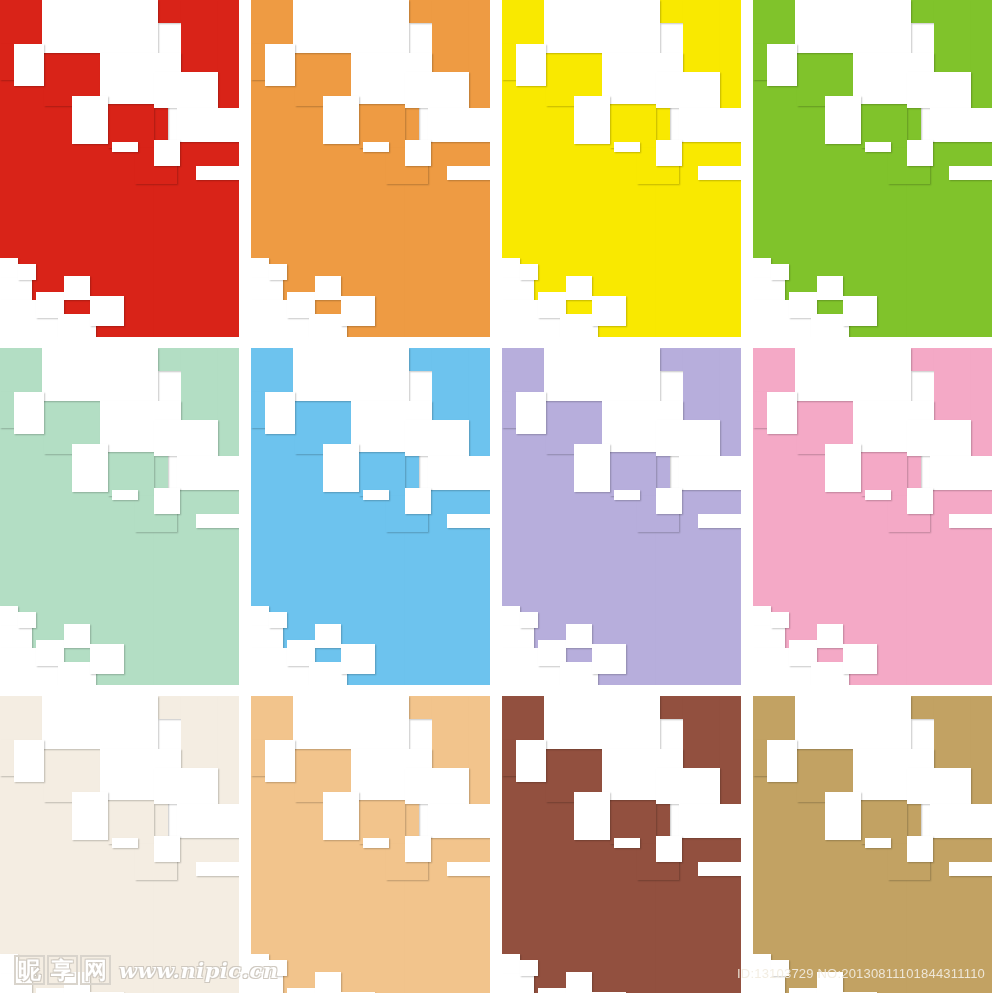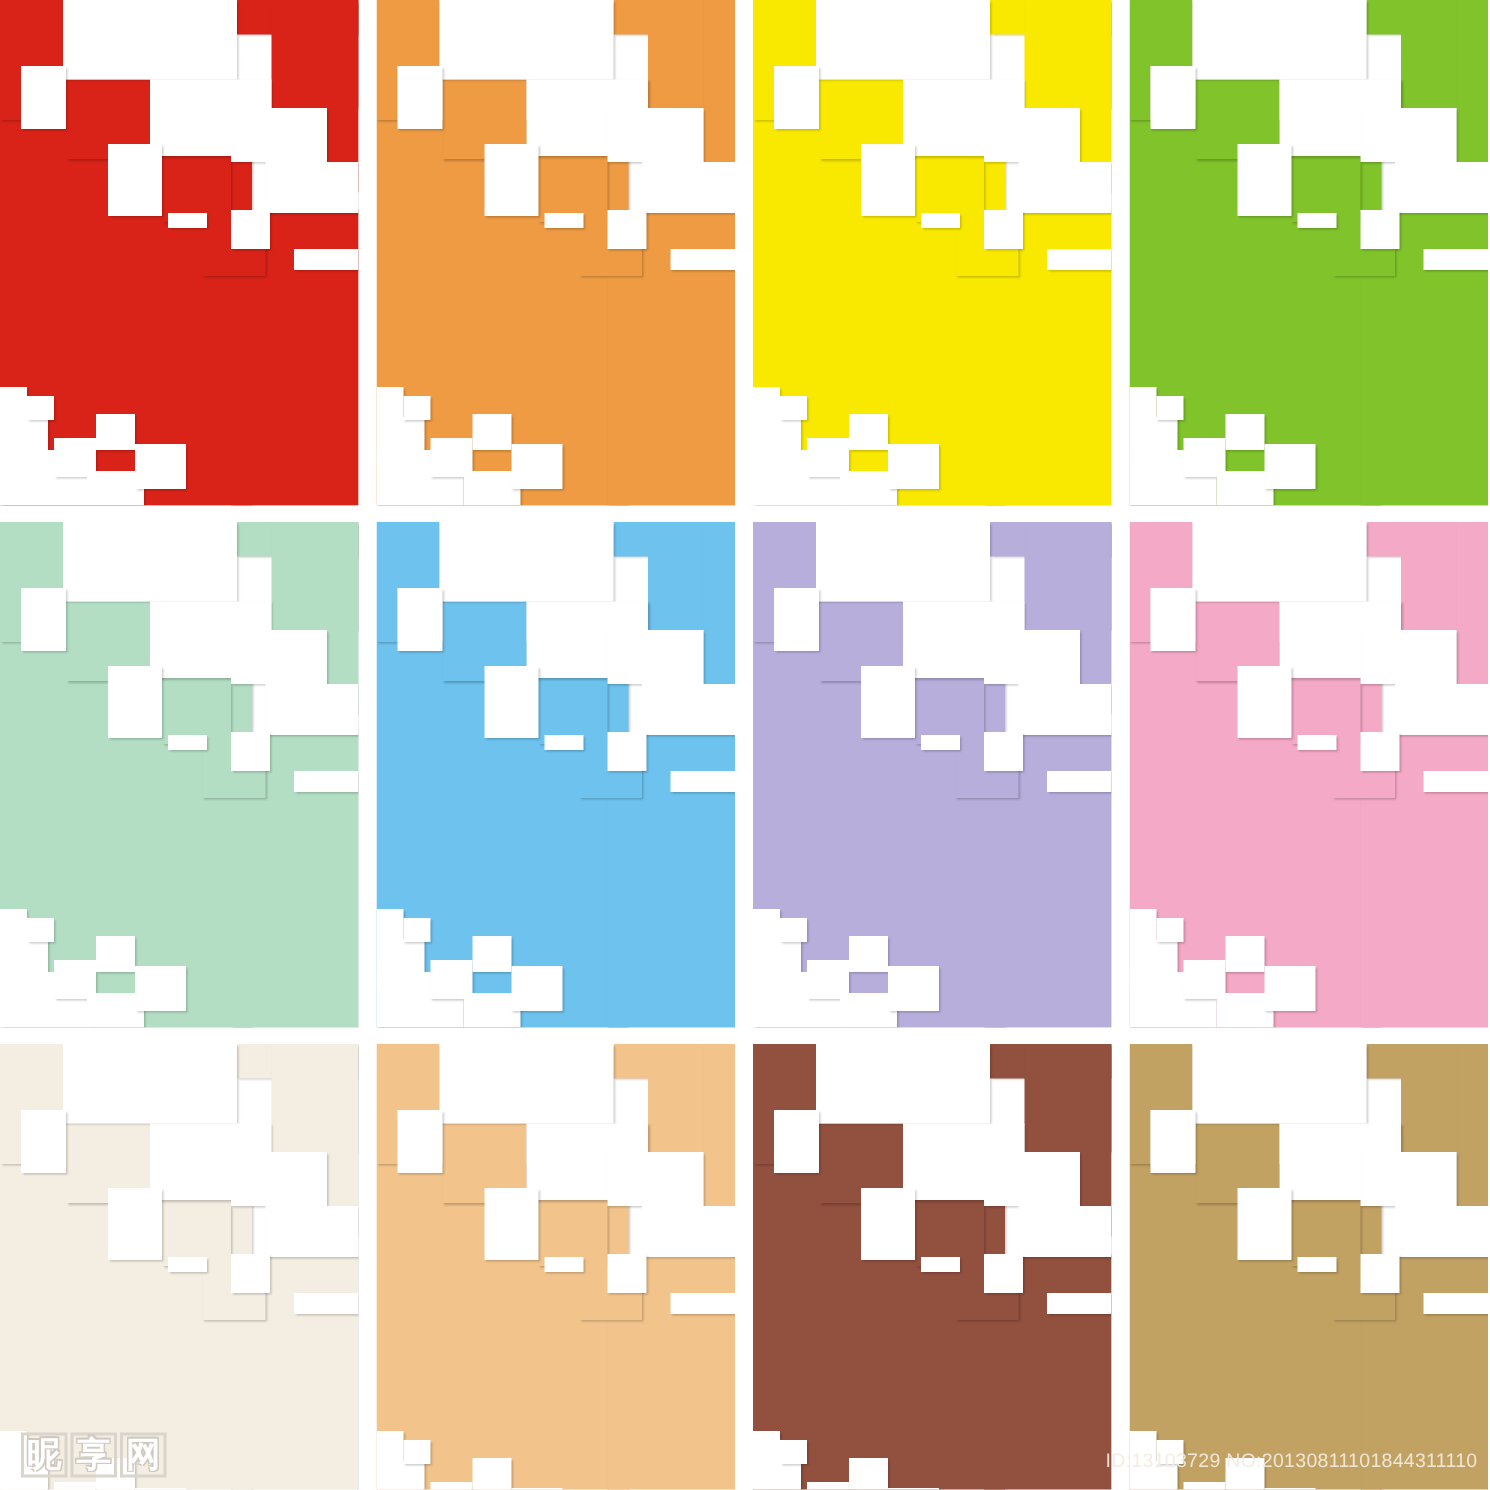--- a/index.html
+++ b/index.html
@@ -457,17 +457,18 @@
         <div class="notch" style="left: 37.6569%; top: 87.8338%; width: 14.2259%; height: 8.90208%;"></div>
       </div>
     </div>
 
   <div class="watermark">
     <div class="wm-logo">
         <span>昵</span>
         <span>享</span>
         <span>网</span>
       </div>
+    <div class="wm-url">www.nipic.cn</div>
   </div>
 
   <div class="idtag">ID:13103729 NO:20130811101844311110</div>
 
 </div>
 
 </body></html>

